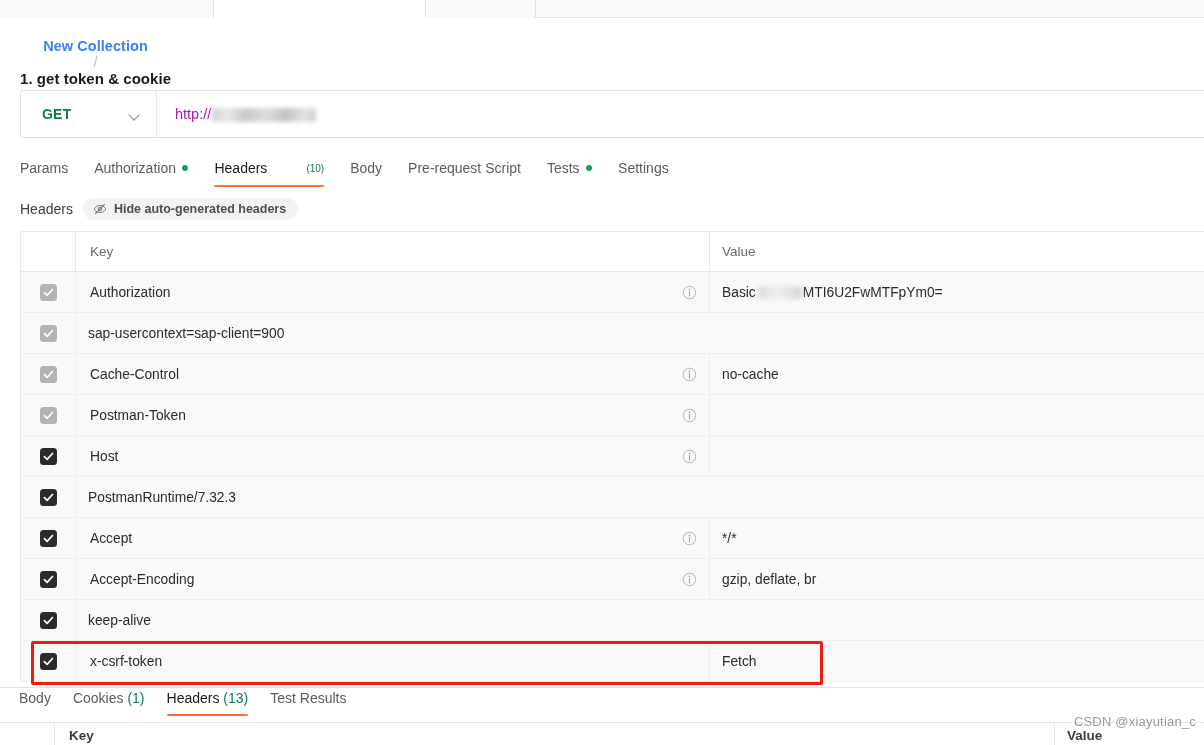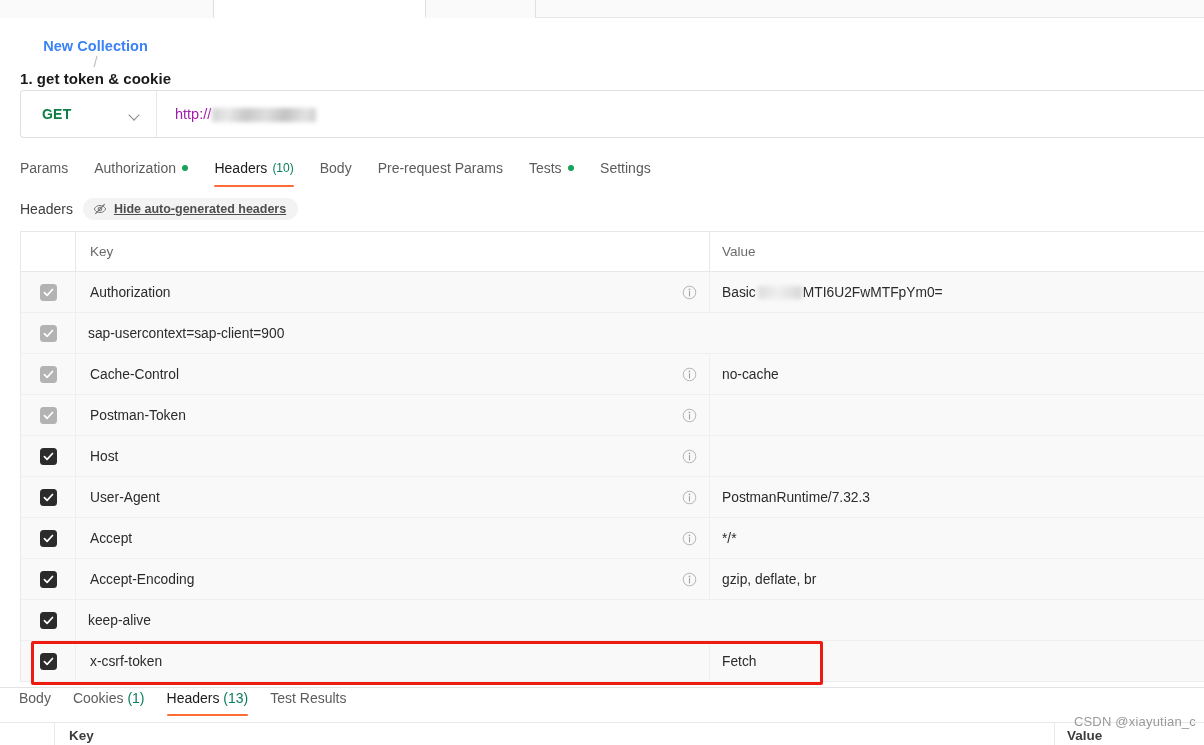--- a/index.html
+++ b/index.html
@@ -122,40 +122,40 @@
     cursor: pointer;
     display: flex; align-items: center; gap: 5px;
   }
   .reqtab:first-child { padding-left: 0; }
   .reqtab.active { color: #1b1b1b; font-weight: 400; }
   .reqtab.active::after {
     content: ""; position: absolute;
     left: 13px; right: 13px; bottom: 0; height: 2.5px;
     background: #ff6c37; border-radius: 2px;
   }
-  .reqtab .count { color: #0b7d5c; font-size: 12px; }
+  .reqtab .count { color: #0b7d5c; font-size: 10px; margin-left: 34px; }
   .dot-green {
     width: 6.5px; height: 6.5px; border-radius: 50%;
     background: #17a35b; display: inline-block;
     margin-left: 1px;
   }
 
   
   .hdr-row {
     position: absolute; left: 20px; top: 198px;
     display: flex; align-items: center; gap: 10px;
   }
   .hdr-label { font-size: 14px; color: #3d3d3d; }
   .hide-btn {
     display: flex; align-items: center; gap: 7px;
     background: #f3f3f3;
     border-radius: 13px;
     padding: 4px 12px 4px 10px;
     font-size: 12.5px; color: #4e4e4e; font-weight: 700;
-    cursor: pointer; white-space: nowrap; text-decoration: underline;
+    cursor: pointer; white-space: nowrap;
   }
   .eye-slash { width: 14px; height: 14px; display: block; }
 
   
   .table {
     position: absolute; left: 20px; top: 231px;
     width: 1196px;
     border-left: 1px solid #e8e8e8;
     border-top: 1px solid #e8e8e8;
     background: #ffffff;
@@ -318,21 +318,21 @@
     <span class="dot-green"></span>
   </div>
   <div class="reqtab active">
     <span>Headers</span>
     <span class="count">(10)</span>
   </div>
   <div class="reqtab">
     <span>Body</span>
   </div>
   <div class="reqtab">
-    <span>Pre-request Params</span>
+    <span>Pre-request Script</span>
   </div>
   <div class="reqtab">
     <span>Tests</span>
     <span class="dot-green"></span>
   </div>
   <div class="reqtab">
     <span>Settings</span>
   </div>
 </div>
 
@@ -450,28 +450,20 @@
         </div>
       </div>
       <div class="trow">
         <div class="td-check">
           <span class="cb enabled">
             <svg width="11" height="11" viewBox="0 0 11 11">
               <path d="M1.4 5.7 L4.1 8.3 L9.5 2.5" fill="none" stroke="#ffffff" stroke-width="1.7" stroke-linecap="round" stroke-linejoin="round"></path>
             </svg>
           </span>
         </div>
-        <div class="td-key">
-          <span>User-Agent</span>
-          <svg class="info-i" viewBox="0 0 15 15">
-            <circle cx="7.5" cy="7.5" r="6.3" fill="none" stroke="#8a8a8a" stroke-width="1"></circle>
-            <circle cx="7.5" cy="4.4" r="0.85" fill="#6e6e6e"></circle>
-            <path d="M7.5 6.5 V11" stroke="#6e6e6e" stroke-width="1.1" stroke-linecap="round"></path>
-          </svg>
-        </div>
         <div class="td-val">
           <span>PostmanRuntime/7.32.3</span>
         </div>
       </div>
       <div class="trow">
         <div class="td-check">
           <span class="cb enabled">
             <svg width="11" height="11" viewBox="0 0 11 11">
               <path d="M1.4 5.7 L4.1 8.3 L9.5 2.5" fill="none" stroke="#ffffff" stroke-width="1.7" stroke-linecap="round" stroke-linejoin="round"></path>
             </svg>

